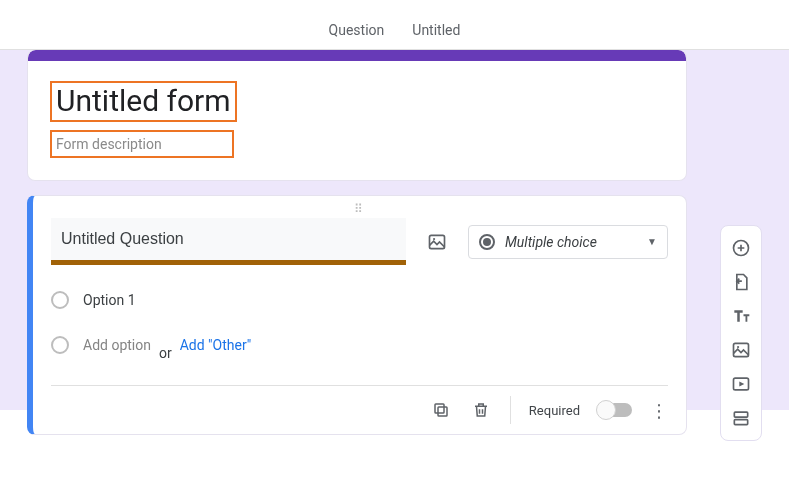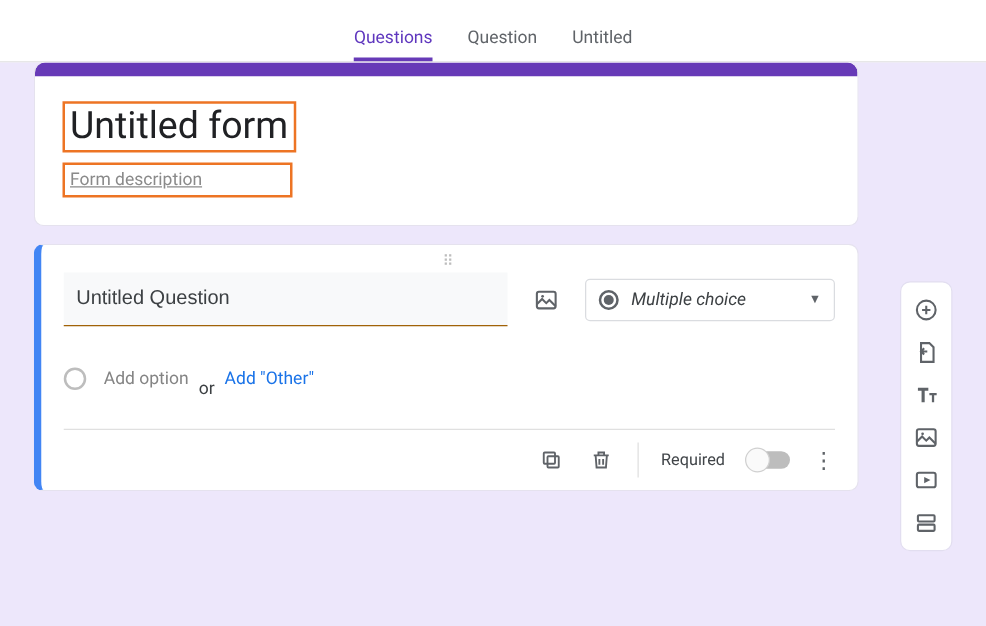--- a/index.html
+++ b/index.html
@@ -29,21 +29,21 @@
   }
   .tab.active {
     color: #5f37be;
     border-bottom: 3px solid #673ab7;
   }
   .canvas {
     background: #ede7fb;
     width: 100%;
     padding: 0;
     position: relative;
-    height: 451px;
+    height: 360px;
   }
   .form-body {
     width: 660px;
     margin-left: 27px;
     padding-top: 0;
   }
   .header-card {
     background: #fff;
     border-radius: 8px;
     margin-top: 0;
@@ -73,21 +73,20 @@
     font-size: 30px;
     font-weight: 400;
     padding: 0 4px 2px 4px;
     min-width: 180px;
   }
   .desc-field {
     font-size: 14px;
     color: #8a8a8a;
     padding: 4px 4px 4px 4px;
     min-width: 180px;
-    text-decoration: underline;
   }
   .question-card {
     background: #fff;
     border-radius: 8px;
     margin-top: 14px;
     width: 660px;
     border: 1px solid #e5e2ee;
     border-left: 6px solid #4285f4;
     position: relative;
     padding: 0 18px 10px 18px;
@@ -106,21 +105,21 @@
     align-items: center;
     gap: 18px;
   }
   .q-title-wrap { flex: 1; }
   .q-title {
     width: 100%;
     font-size: 16px;
     padding: 12px 10px;
     background: #f8f9fa;
     border: none;
-    border-bottom: 1px solid #a16207;
+    border-bottom: 5px solid #a16207;
     color: #3c4043;
   }
   .icon-btn {
     width: 26px; height: 26px;
     display: flex; align-items: center; justify-content: center;
     color: #5f6368;
     cursor: pointer;
   }
   .type-select {
     display: flex;
@@ -212,21 +211,20 @@
     width: 24px; height: 24px;
     display: flex; align-items: center; justify-content: center;
     color: #5f6368; cursor: pointer;
   }
   svg { display: block; }
 </style>
 </head>
 <body>
 
 <div class="tabs">
-  <div class="tab active">Questions</div>
   <div class="tab">Question</div>
   <div class="tab">Untitled</div>
 </div>
 
 <div class="canvas">
   <div class="form-body">
     <div class="header-card">
       <div class="header-inner">
         <div class="boxed">
           <div class="title-field">Untitled form</div>
@@ -252,20 +250,24 @@
             </svg>
         </div>
         <div class="type-select">
           <span class="radio-indicator"></span>
           <span class="type-label">Multiple choice</span>
           <span class="caret">▼</span>
         </div>
       </div>
 
       <div class="options">
+        <div class="opt-row">
+          <span class="opt-circle"></span>
+          <span class="opt-text">Option 1</span>
+        </div>
         <div class="opt-row">
           <span class="opt-circle"></span>
           <span class="opt-add">Add option</span>
           <span class="opt-or" style="margin-left:-6px;">or</span>
           <span class="opt-other" style="margin-left:-6px;">Add "Other"</span>
         </div>
       </div>
 
       <div class="q-footer">
         <div class="footer-icon">

